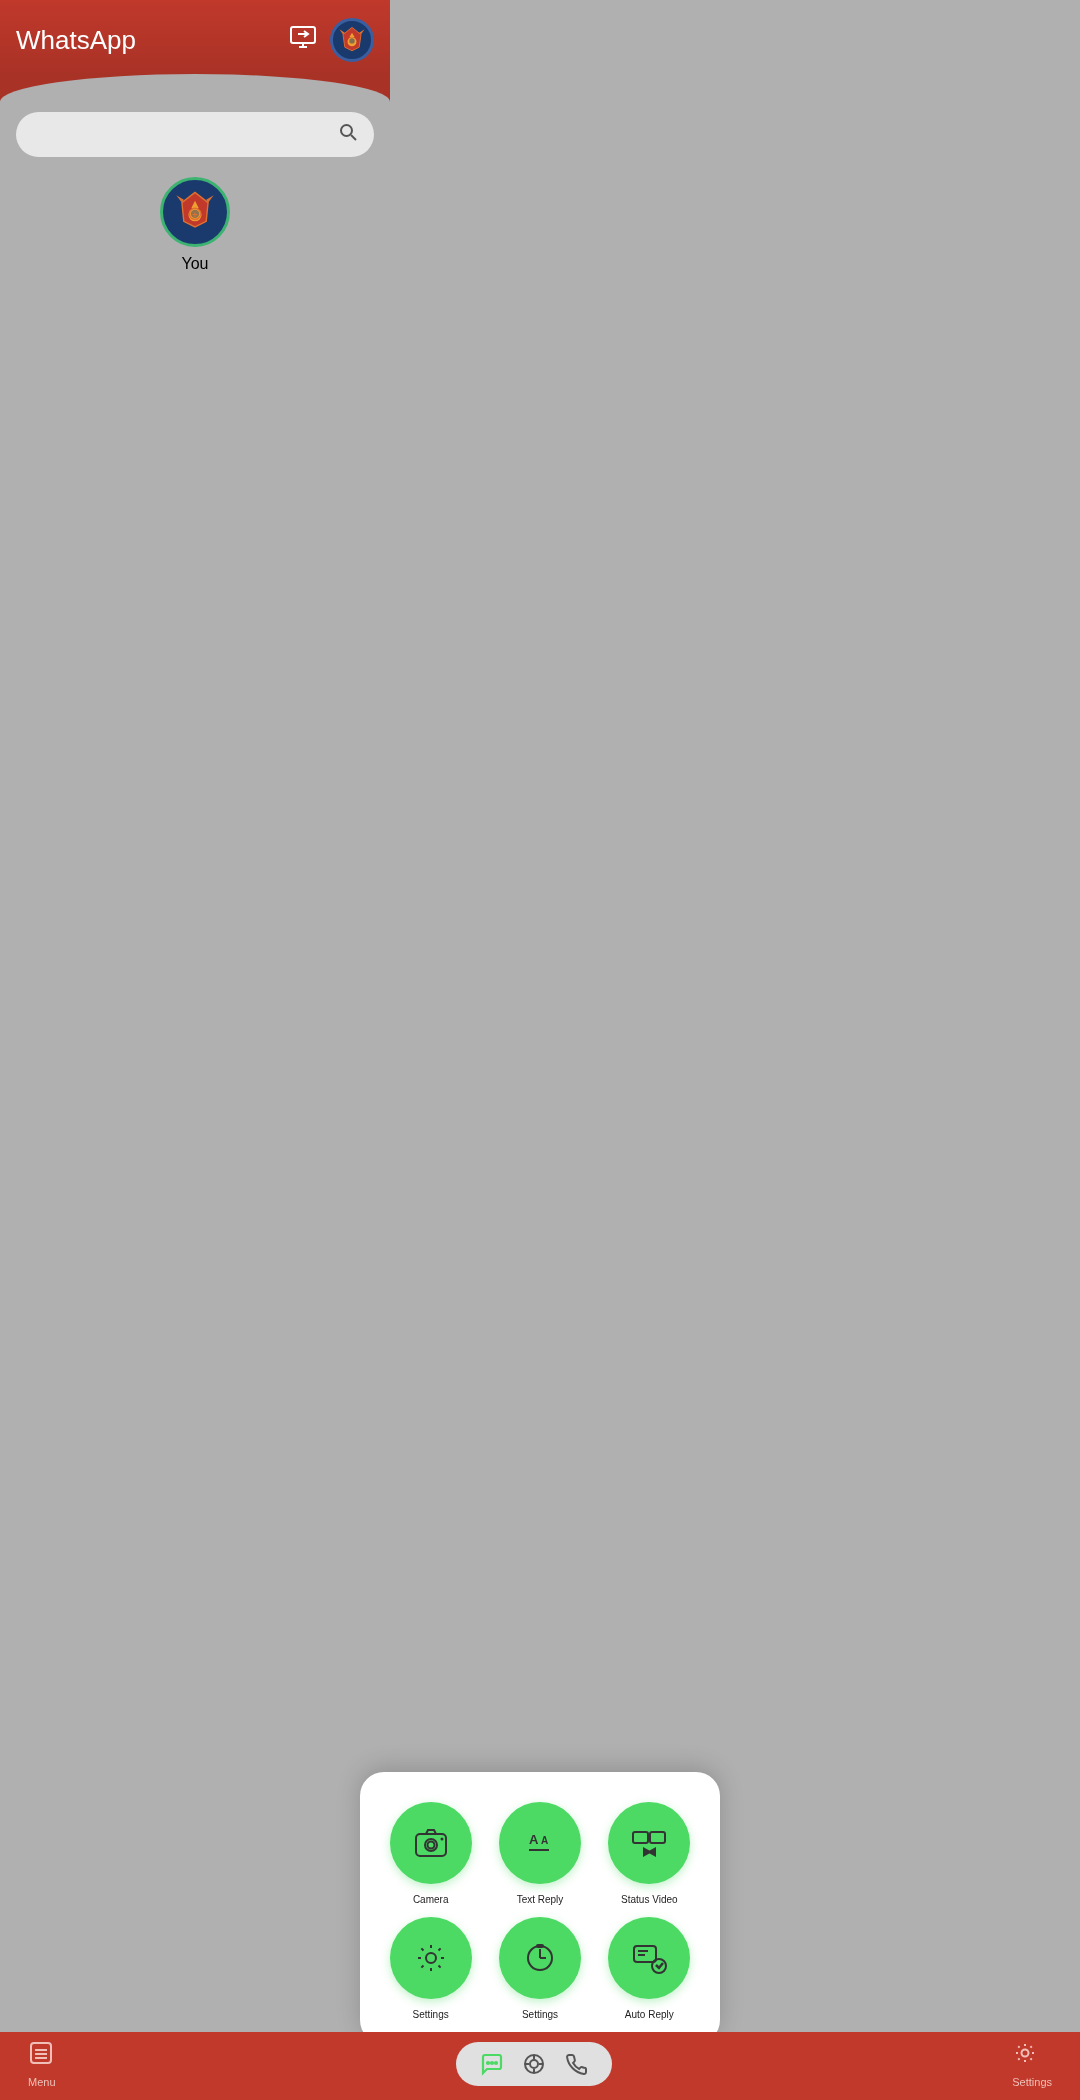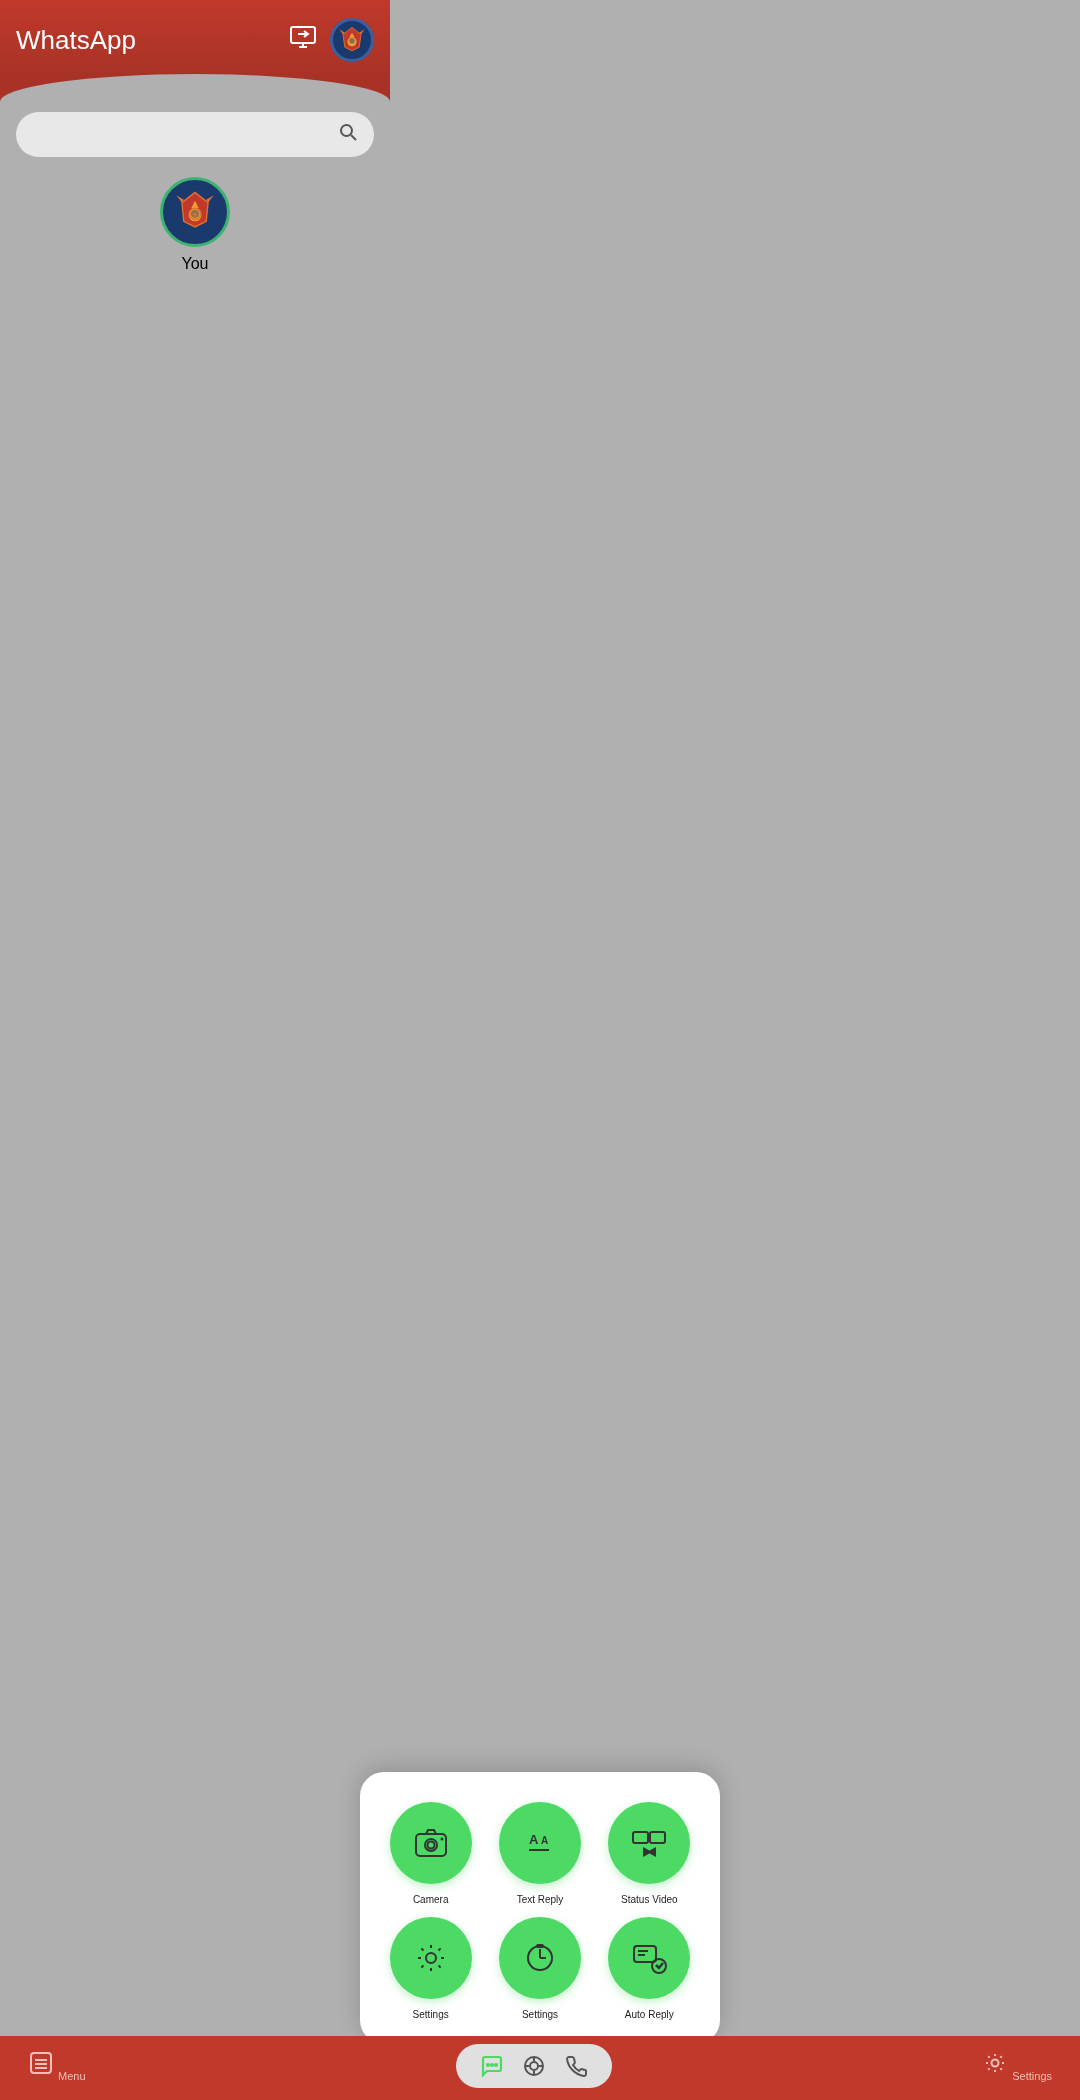--- a/index.html
+++ b/index.html
@@ -210,22 +210,22 @@
 
     .bottom-center-icon {
       color: #4cd964;
       font-size: 20px;
       display: flex;
       align-items: center;
     }
 
     .bottom-nav-item {
       display: flex;
-      flex-direction: row;
-      align-items: flex-end;
+      flex-direction: column;
+      align-items: flex-start;
       gap: 4px;
       cursor: pointer;
     }
 
     .bottom-nav-label {
       color: #f0c0b8;
       font-size: 11px;
     }
 
     .bottom-nav-icon {

